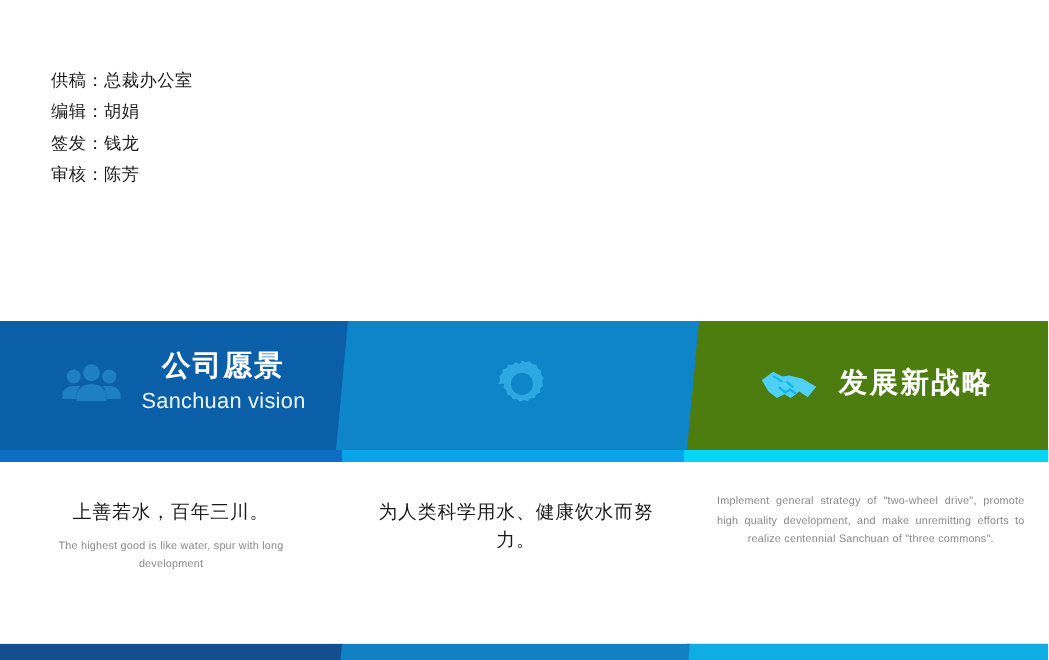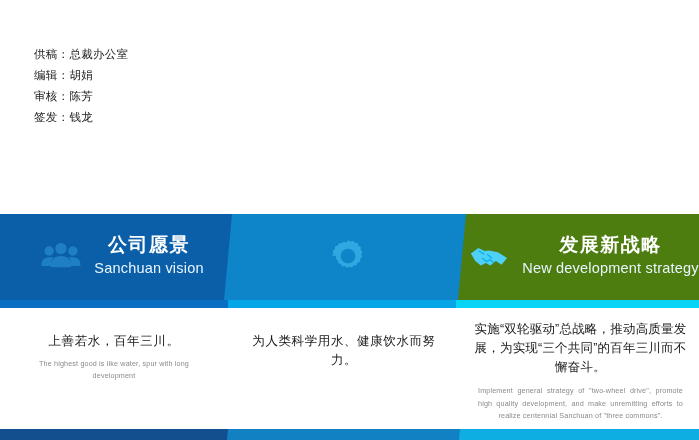--- a/index.html
+++ b/index.html
@@ -196,22 +196,22 @@
   .bb-2 { left: 226px; width: 234px; background: #1181c4; z-index: 2;
           clip-path: polygon(1px 0, 234px 0, 233px 100%, 0 100%); }
   .bb-3 { left: 458px; width: 241px; background: #0eaee2; z-index: 1; }
 </style>
 </head>
 <body>
 
 <div class="credits">
   <div class="credit-line">供稿：总裁办公室</div>
   <div class="credit-line">编辑：胡娟</div>
+  <div class="credit-line">签发：钱龙</div>
   <div class="credit-line">审核：陈芳</div>
-  <div class="credit-line">签发：钱龙</div>
 </div>
 
 <div class="banner-wrap">
   <div class="banner">
 
     <div class="panel panel-1">
       <div class="panel-inner">
         <span class="panel-icon">
           <svg viewBox="0 0 64 64" width="40" height="40" aria-hidden="true">
             <circle cx="32" cy="20" r="9"></circle>
@@ -244,21 +244,20 @@
         <span class="panel-icon">
           <svg viewBox="0 0 64 64" width="40" height="40" aria-hidden="true">
             <path d="M3 28l12-9 10 5 7-1 14 3 15 9-9 11-9-6-9 7-7-4-8 4-9-7z"></path>
             <path d="M22 36l6 5 5-3 6 4" stroke="#0fb4ea" stroke-width="2.4" fill="none" stroke-linecap="round"></path>
             <path d="M30 30l6 5" stroke="#0fb4ea" stroke-width="2.4" fill="none" stroke-linecap="round"></path>
             <path d="M16 24l8 5" stroke="#0fb4ea" stroke-width="2.2" fill="none" stroke-linecap="round"></path>
           </svg>
         </span>
         <span class="panel-text">
           <span class="panel-title-cn">发展新战略</span>
-          <span class="panel-title-en">New development strategy</span>
         </span>
       </div>
     </div>
 
   </div>
 
   <div class="accent-strip">
     <div class="accent-1"></div>
     <div class="accent-2"></div>
     <div class="accent-3"></div>
@@ -267,21 +266,20 @@
 
 <div class="columns">
   <div class="col col-1">
     <div class="cn-text">上善若水，百年三川。</div>
     <div class="en-text">The highest good is like water, spur with long development</div>
   </div>
   <div class="col col-2">
     <div class="cn-text">为人类科学用水、健康饮水而努力。</div>
   </div>
   <div class="col col-3">
-    <div class="cn-text">实施“双轮驱动”总战略，推动高质量发展，为实现“三个共同”的百年三川而不懈奋斗。</div>
     <div class="en-text">Implement general strategy of "two-wheel drive", promote high quality development, and make unremitting efforts to realize centennial Sanchuan of "three commons".</div>
   </div>
 </div>
 
 <div class="bottom-banner">
   <div class="bb-panel bb-1"></div>
   <div class="bb-panel bb-2"></div>
   <div class="bb-panel bb-3"></div>
 </div>
 

